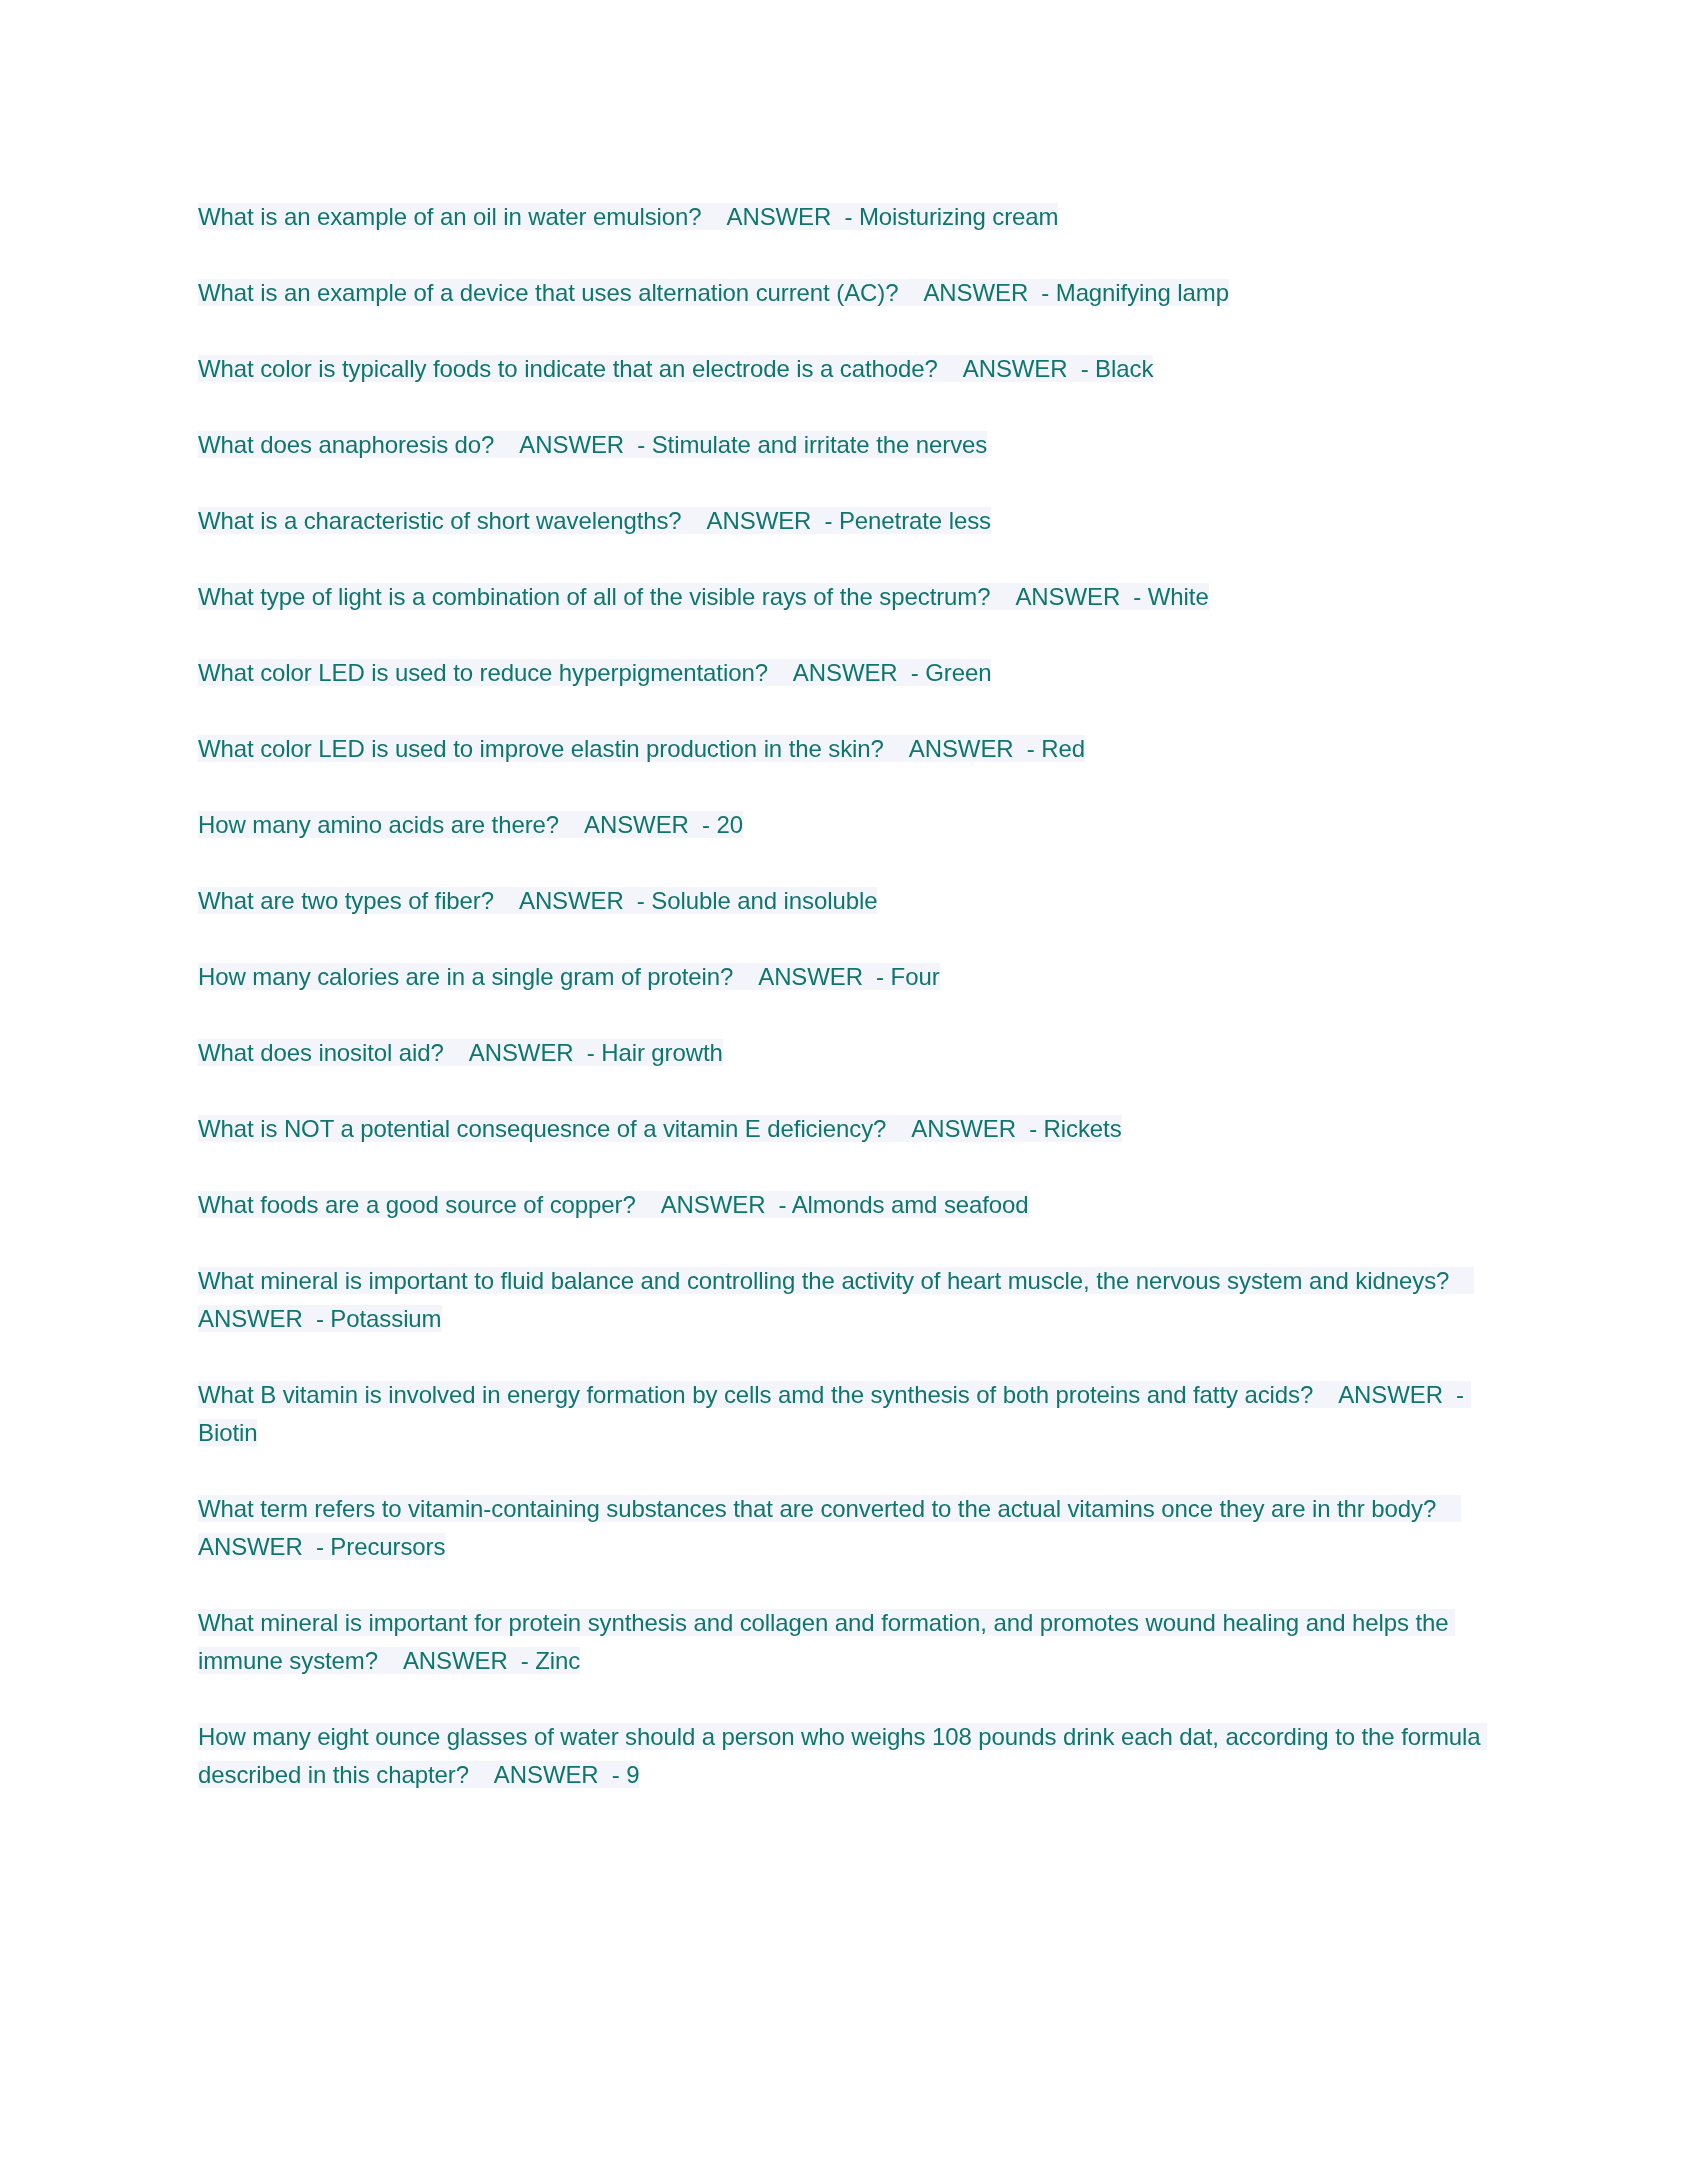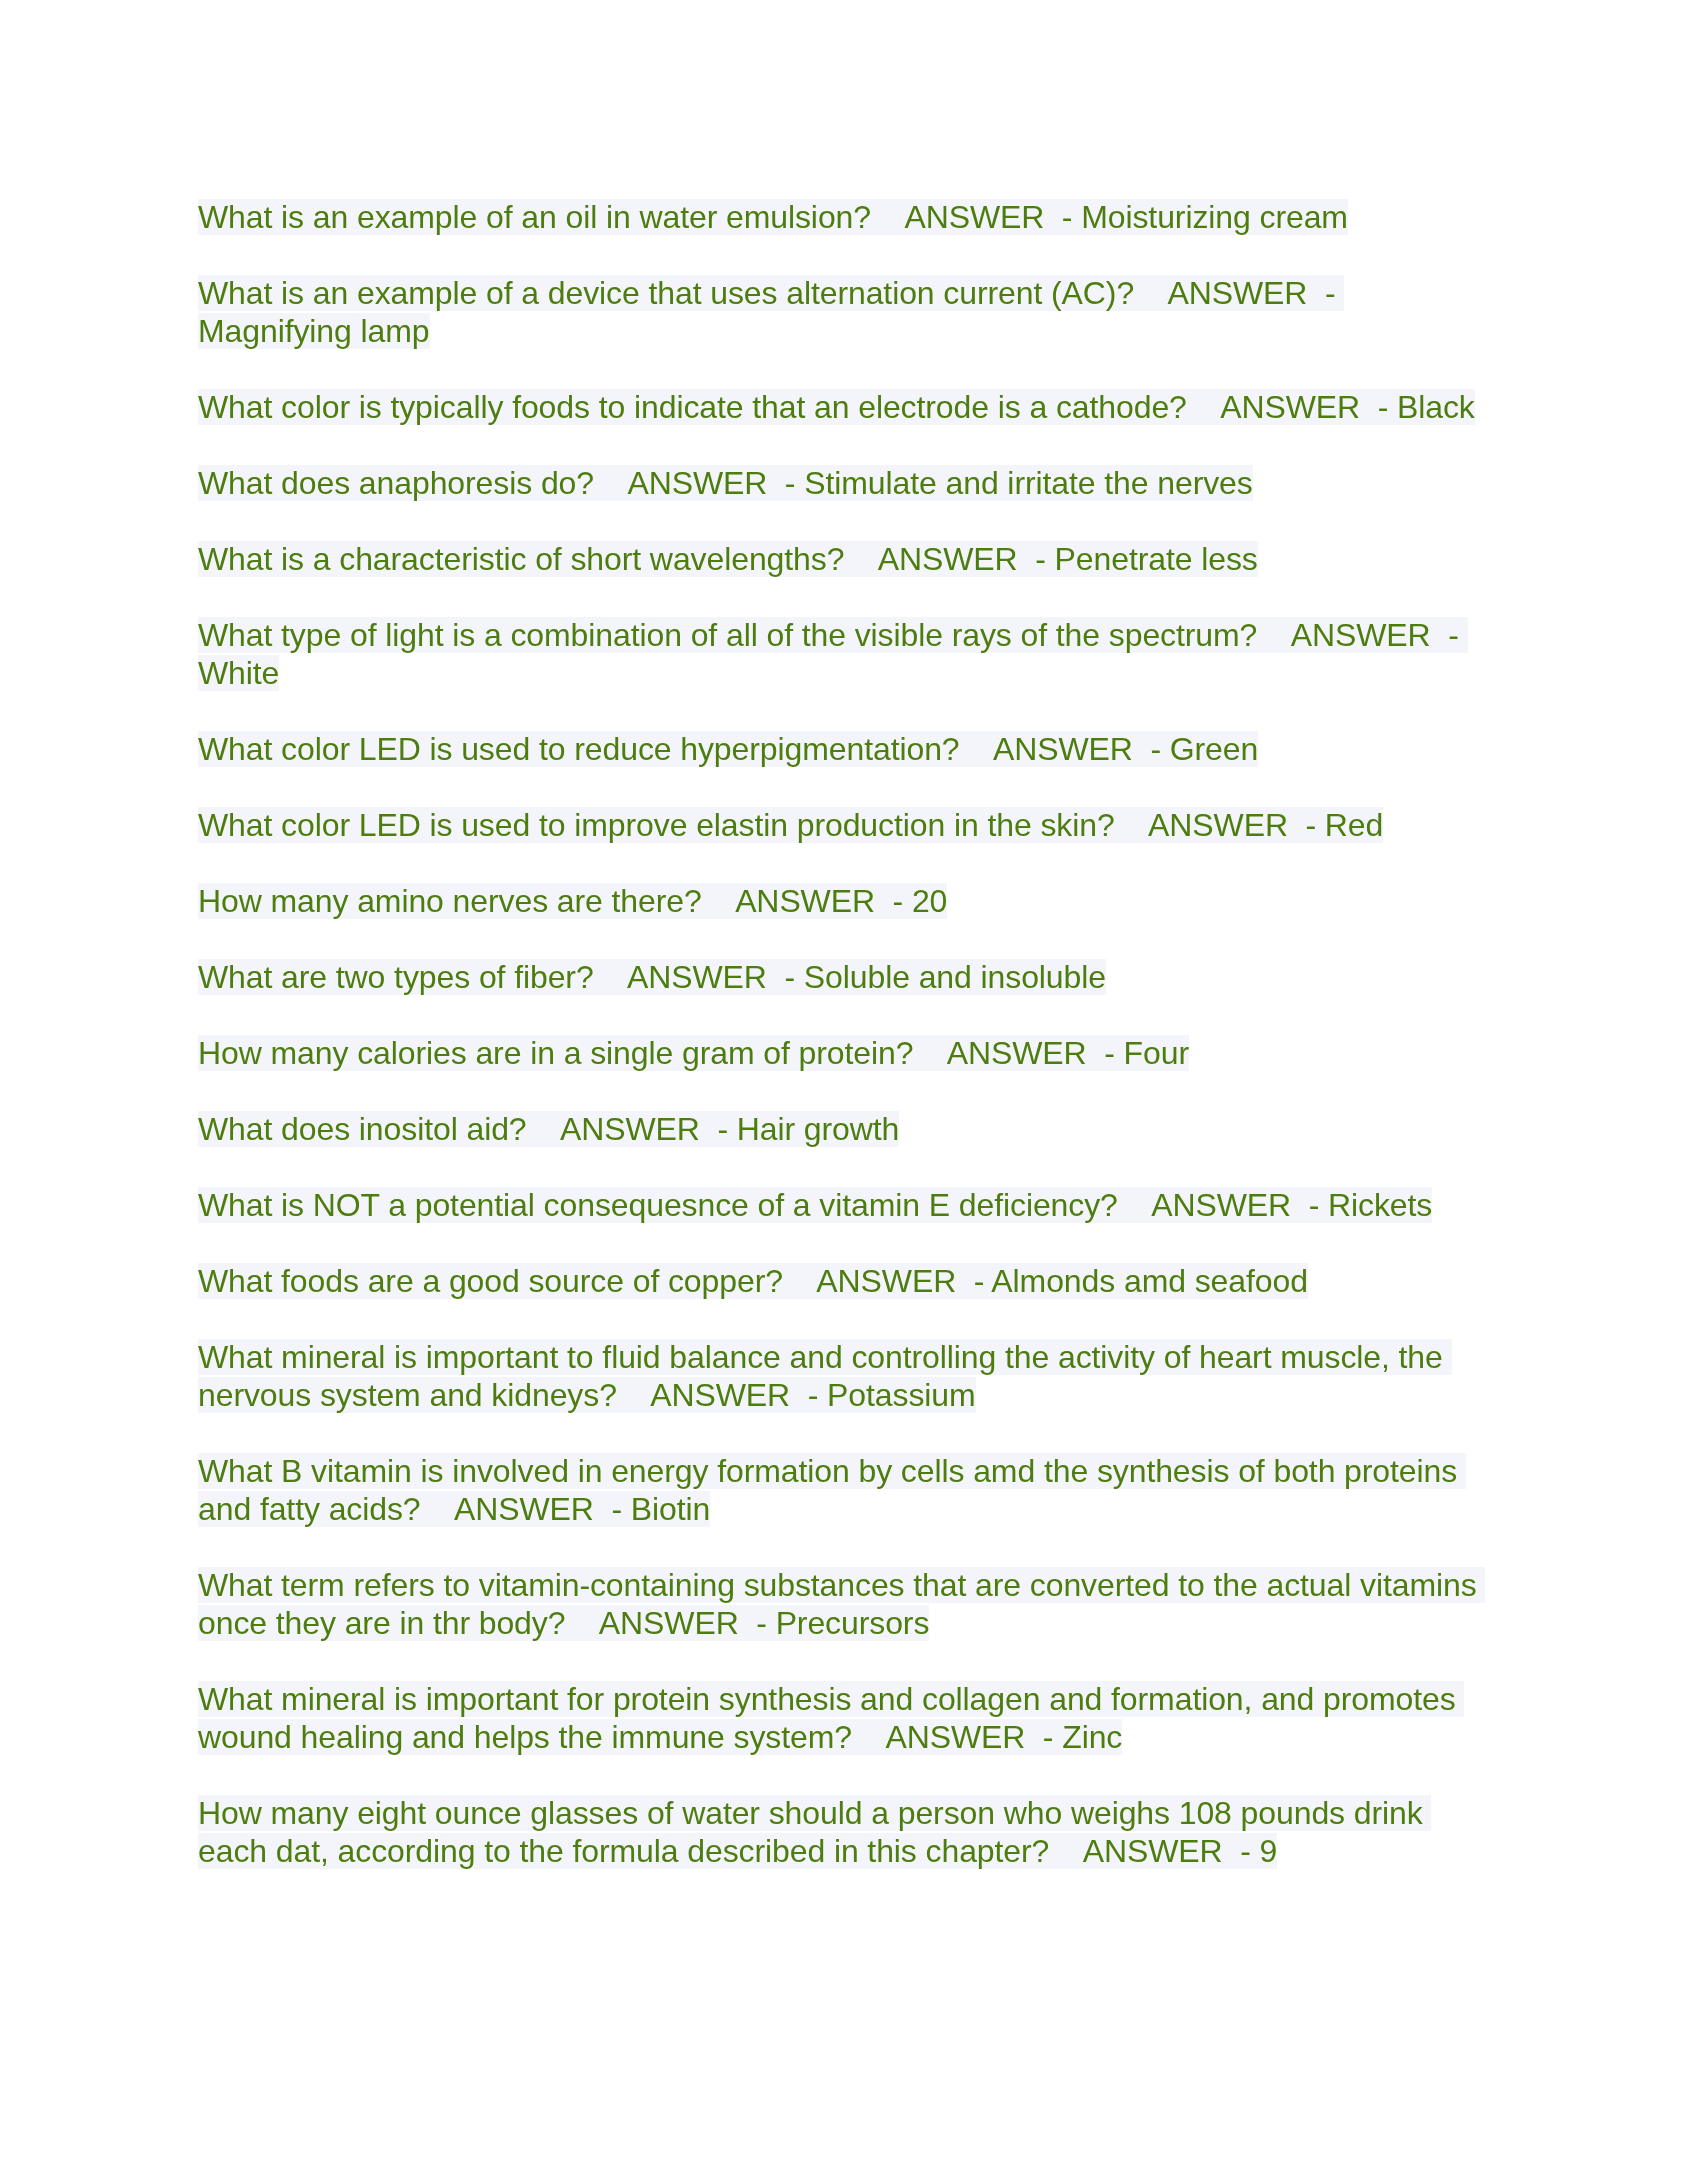--- a/index.html
+++ b/index.html
@@ -15,44 +15,44 @@
     }
     .page {
       position: absolute;
       left: 198px;
       top: 198px;
       width: 1299px;
     }
     .qa {
       margin: 0 0 38px 0;
       font-family: "Liberation Sans", sans-serif;
-      font-size: 32px;
+      font-size: 24px;
       line-height: 38px;
-      color: #4d7c0f;
+      color: #0f766e;
       letter-spacing: -0.1px;
       word-spacing: 0px;
     }
     .qa-text {
       background: #f4f5fa;
       white-space: pre-wrap;
     }
   </style>
 </head>
 <body>
 
 <div class="page" id="page">
     <p class="qa"><span class="qa-text"><span>What is an example of an oil in water emulsion?</span><span>    </span><span>ANSWER</span><span>  - </span><span>Moisturizing cream</span></span></p>
     <p class="qa"><span class="qa-text"><span>What is an example of a device that uses alternation current (AC)?</span><span>    </span><span>ANSWER</span><span>  - </span><span>Magnifying lamp</span></span></p>
     <p class="qa"><span class="qa-text"><span>What color is typically foods to indicate that an electrode is a cathode?</span><span>    </span><span>ANSWER</span><span>  - </span><span>Black</span></span></p>
     <p class="qa"><span class="qa-text"><span>What does anaphoresis do?</span><span>    </span><span>ANSWER</span><span>  - </span><span>Stimulate and irritate the nerves</span></span></p>
     <p class="qa"><span class="qa-text"><span>What is a characteristic of short wavelengths?</span><span>    </span><span>ANSWER</span><span>  - </span><span>Penetrate less</span></span></p>
     <p class="qa"><span class="qa-text"><span>What type of light is a combination of all of the visible rays of the spectrum?</span><span>    </span><span>ANSWER</span><span>  - </span><span>White</span></span></p>
     <p class="qa"><span class="qa-text"><span>What color LED is used to reduce hyperpigmentation?</span><span>    </span><span>ANSWER</span><span>  - </span><span>Green</span></span></p>
     <p class="qa"><span class="qa-text"><span>What color LED is used to improve elastin production in the skin?</span><span>    </span><span>ANSWER</span><span>  - </span><span>Red</span></span></p>
-    <p class="qa"><span class="qa-text"><span>How many amino nerves are there?</span><span>    </span><span>ANSWER</span><span>  - </span><span>20</span></span></p>
+    <p class="qa"><span class="qa-text"><span>How many amino acids are there?</span><span>    </span><span>ANSWER</span><span>  - </span><span>20</span></span></p>
     <p class="qa"><span class="qa-text"><span>What are two types of fiber?</span><span>    </span><span>ANSWER</span><span>  - </span><span>Soluble and insoluble</span></span></p>
     <p class="qa"><span class="qa-text"><span>How many calories are in a single gram of protein?</span><span>    </span><span>ANSWER</span><span>  - </span><span>Four</span></span></p>
     <p class="qa"><span class="qa-text"><span>What does inositol aid?</span><span>    </span><span>ANSWER</span><span>  - </span><span>Hair growth</span></span></p>
     <p class="qa"><span class="qa-text"><span>What is NOT a potential consequesnce of a vitamin E deficiency?</span><span>    </span><span>ANSWER</span><span>  - </span><span>Rickets</span></span></p>
     <p class="qa"><span class="qa-text"><span>What foods are a good source of copper?</span><span>    </span><span>ANSWER</span><span>  - </span><span>Almonds amd seafood</span></span></p>
     <p class="qa"><span class="qa-text"><span>What mineral is important to fluid balance and controlling the activity of heart muscle, the nervous system and kidneys?</span><span>    </span><span>ANSWER</span><span>  - </span><span>Potassium</span></span></p>
     <p class="qa"><span class="qa-text"><span>What B vitamin is involved in energy formation by cells amd the synthesis of both proteins and fatty acids?</span><span>    </span><span>ANSWER</span><span>  - </span><span>Biotin</span></span></p>
     <p class="qa"><span class="qa-text"><span>What term refers to vitamin-containing substances that are converted to the actual vitamins once they are in thr body?</span><span>    </span><span>ANSWER</span><span>  - </span><span>Precursors</span></span></p>
     <p class="qa"><span class="qa-text"><span>What mineral is important for protein synthesis and collagen and formation, and promotes wound healing and helps the immune system?</span><span>    </span><span>ANSWER</span><span>  - </span><span>Zinc</span></span></p>
     <p class="qa"><span class="qa-text"><span>How many eight ounce glasses of water should a person who weighs 108 pounds drink each dat, according to the formula described in this chapter?</span><span>    </span><span>ANSWER</span><span>  - </span><span>9</span></span></p>

